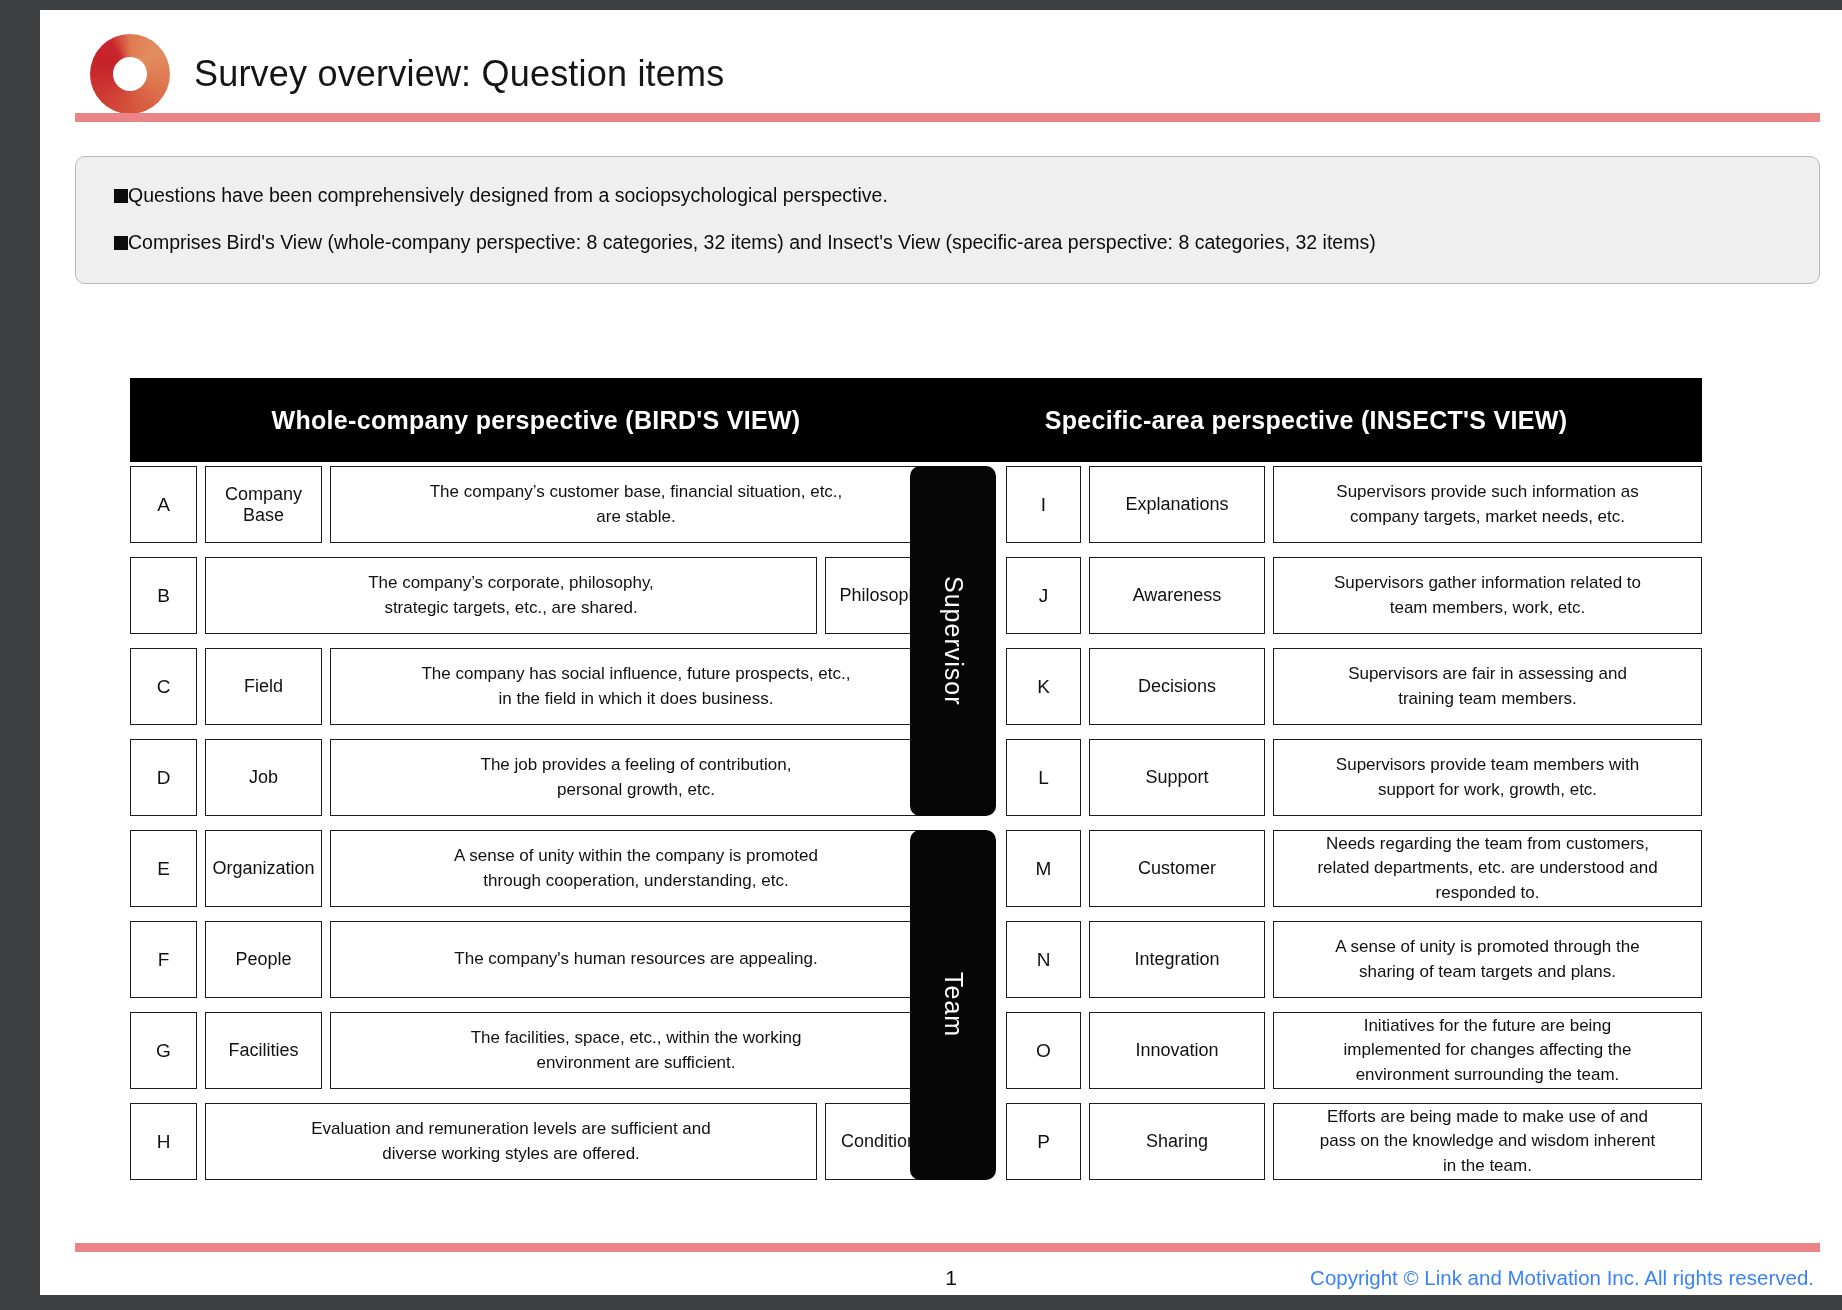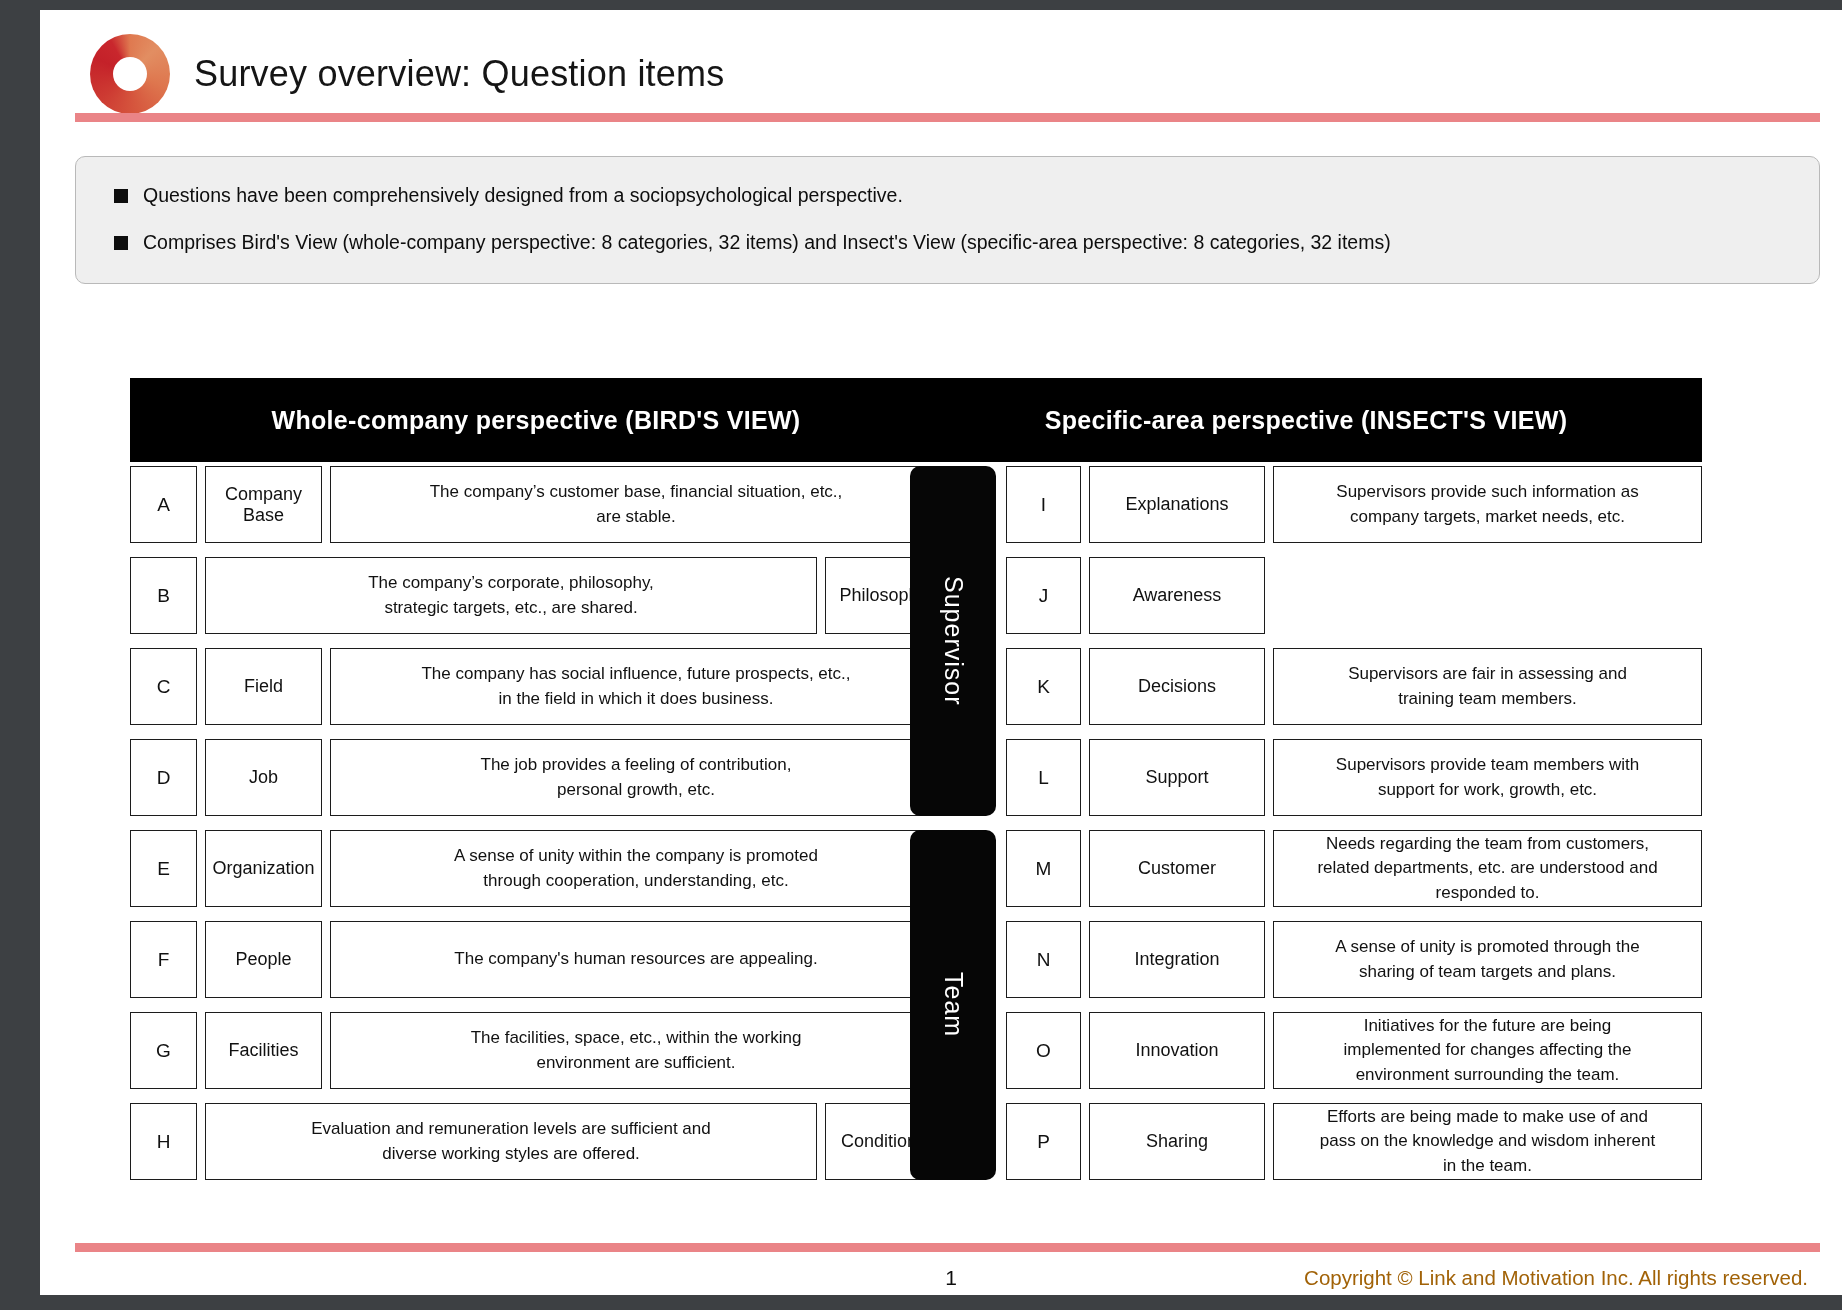--- a/index.html
+++ b/index.html
@@ -44,21 +44,21 @@
   
   .info-box {
     position: absolute; left: 35px; top: 146px;
     width: 1745px; height: 128px;
     background: #efefef;
     border: 1px solid #b9b9b9;
     border-radius: 10px;
     padding: 27px 38px 29px 38px;
     display: flex; flex-direction: column; justify-content: space-between;
   }
-  .bullet-row { display: flex; align-items: center; gap: 15px; font-size: 19.5px; color: #0d0d0d; }
+  .bullet-row { display: flex; align-items: center; font-size: 19.5px; color: #0d0d0d; }
   .bullet-square { width: 14px; height: 14px; background: #0d0d0d; flex: 0 0 auto; }
 
   
   .table { position: absolute; top: 368px; }
   .table-left  { left: 90px;  width: 812px; }
   .table-right { left: 870px; width: 792px; }
   .table-header {
     height: 84px; background: #000; color: #fff;
     display: flex; align-items: center; justify-content: center;
     font-size: 25px; font-weight: bold; letter-spacing: 0.3px;
@@ -87,22 +87,22 @@
     display: flex; align-items: center; justify-content: center;
     writing-mode: vertical-rl;
   }
 
   
   .page-number {
     position: absolute; left: 0; top: 1256px; width: 100%;
     text-align: center; font-size: 21px; color: #0d0d0d;
   }
   .copyright {
-    position: absolute; right: 54px; top: 1256px;
-    font-size: 20.5px; font-weight: 500; color: #a16207;
+    position: absolute; right: 48px; top: 1256px;
+    font-size: 20.5px; font-weight: 500; color: #3b82f6;
   }
 </style>
 </head>
 <body>
 
 <div class="page">
 
   <div class="header-row">
     <div class="logo"></div>
     <h1 class="page-title">Survey overview: Question items</h1>
@@ -182,20 +182,22 @@
           <div class="rows">
             <div class="trow">
               <div class="cell letter">I</div>
               <div class="cell cat">Explanations</div>
               <div class="cell desc">Supervisors provide such information as
 company targets, market needs, etc.</div>
             </div>
             <div class="trow">
               <div class="cell letter">J</div>
               <div class="cell cat">Awareness</div>
+              <div class="cell desc">Supervisors gather information related to
+team members, work, etc.</div>
             </div>
             <div class="trow">
               <div class="cell letter">K</div>
               <div class="cell cat">Decisions</div>
               <div class="cell desc">Supervisors are fair in assessing and
 training team members.</div>
             </div>
             <div class="trow">
               <div class="cell letter">L</div>
               <div class="cell cat">Support</div>

